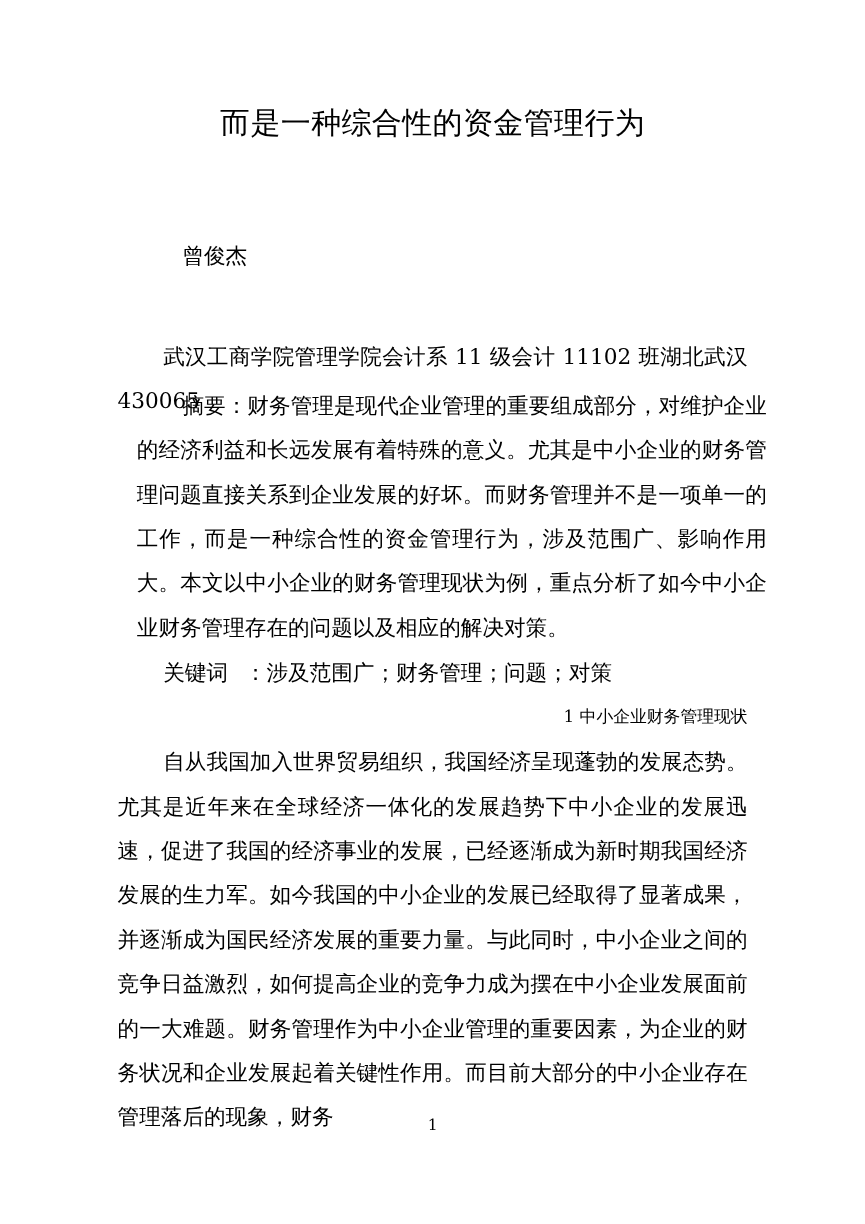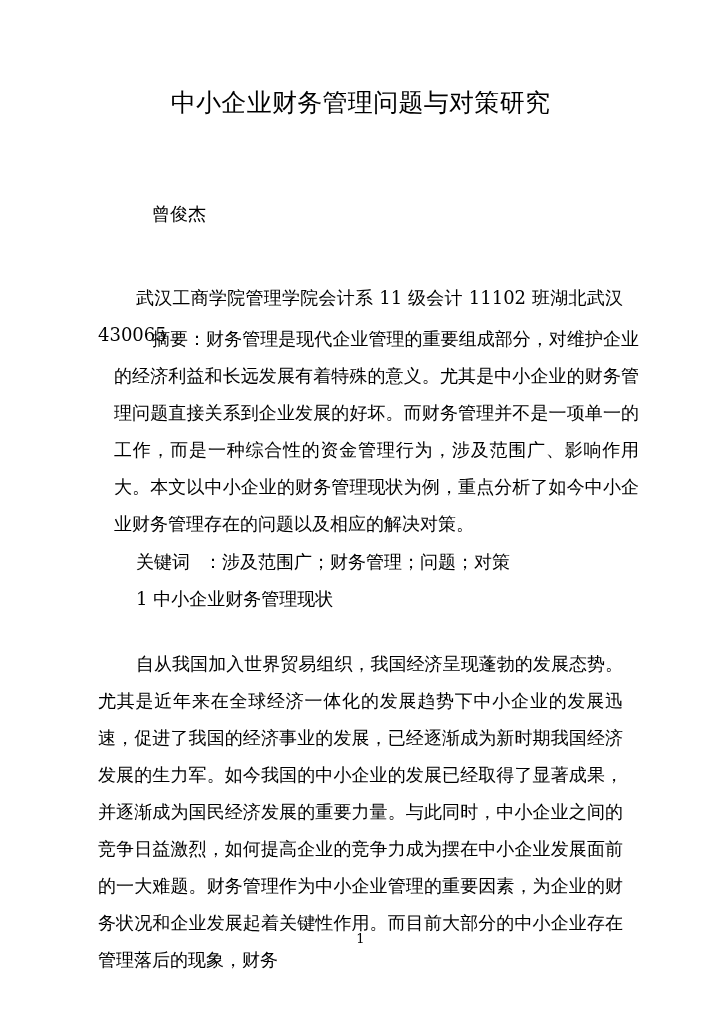--- a/index.html
+++ b/index.html
@@ -91,39 +91,39 @@
     font-size: 18px;
     line-height: 37px;
     text-indent: 38px;
   }
 
   .section-heading {
     position: absolute;
     left: 0;
     top: 580px;
     width: 525px;
-    font-size: 18px;
+    font-size: 14px;
     line-height: 37px;
     text-indent: 38px;
     font-weight: normal;
     margin: 0;
+    text-align: right;
   }
 
   .body-para {
     position: absolute;
     left: 0;
     top: 617px;
     width: 525px;
     font-size: 18px;
     line-height: 37px;
     text-indent: 38px;
     text-align: justify;
     text-align-last: left;
     word-break: break-all;
-    margin-top: 28px;
   }
 
   .page-number {
     position: absolute;
     left: 0;
     top: 930px;
     width: 721px;
     text-align: center;
     font-size: 13px;
     line-height: 18px;
@@ -134,21 +134,21 @@
     display: inline-block;
     width: 14px;
   }
 </style>
 </head>
 <body>
 
 <div class="page">
   <div class="content">
 
-    <h1 class="doc-title">中小企业财务管理问题与对策研究</h1>
+    <h1 class="doc-title">而是一种综合性的资金管理行为</h1>
 
     <div class="author-line">曾俊杰</div>
 
     <div class="affiliation">武汉工商学院管理学院会计系 11 级会计 11102 班湖北武汉 430065</div>
 
     <div class="abstract">摘要：财务管理是现代企业管理的重要组成部分，对维护企业的经济利益和长远发展有着特殊的意义。尤其是中小企业的财务管理问题直接关系到企业发展的好坏。而财务管理并不是一项单一的工作，而是一种综合性的资金管理行为，涉及范围广、影响作用大。本文以中小企业的财务管理现状为例，重点分析了如今中小企业财务管理存在的问题以及相应的解决对策。</div>
 
     <div class="keywords">
       <span>关键词</span><span class="kw-gap"></span><span>：涉及范围广；财务管理；问题；对策</span>
     </div>

